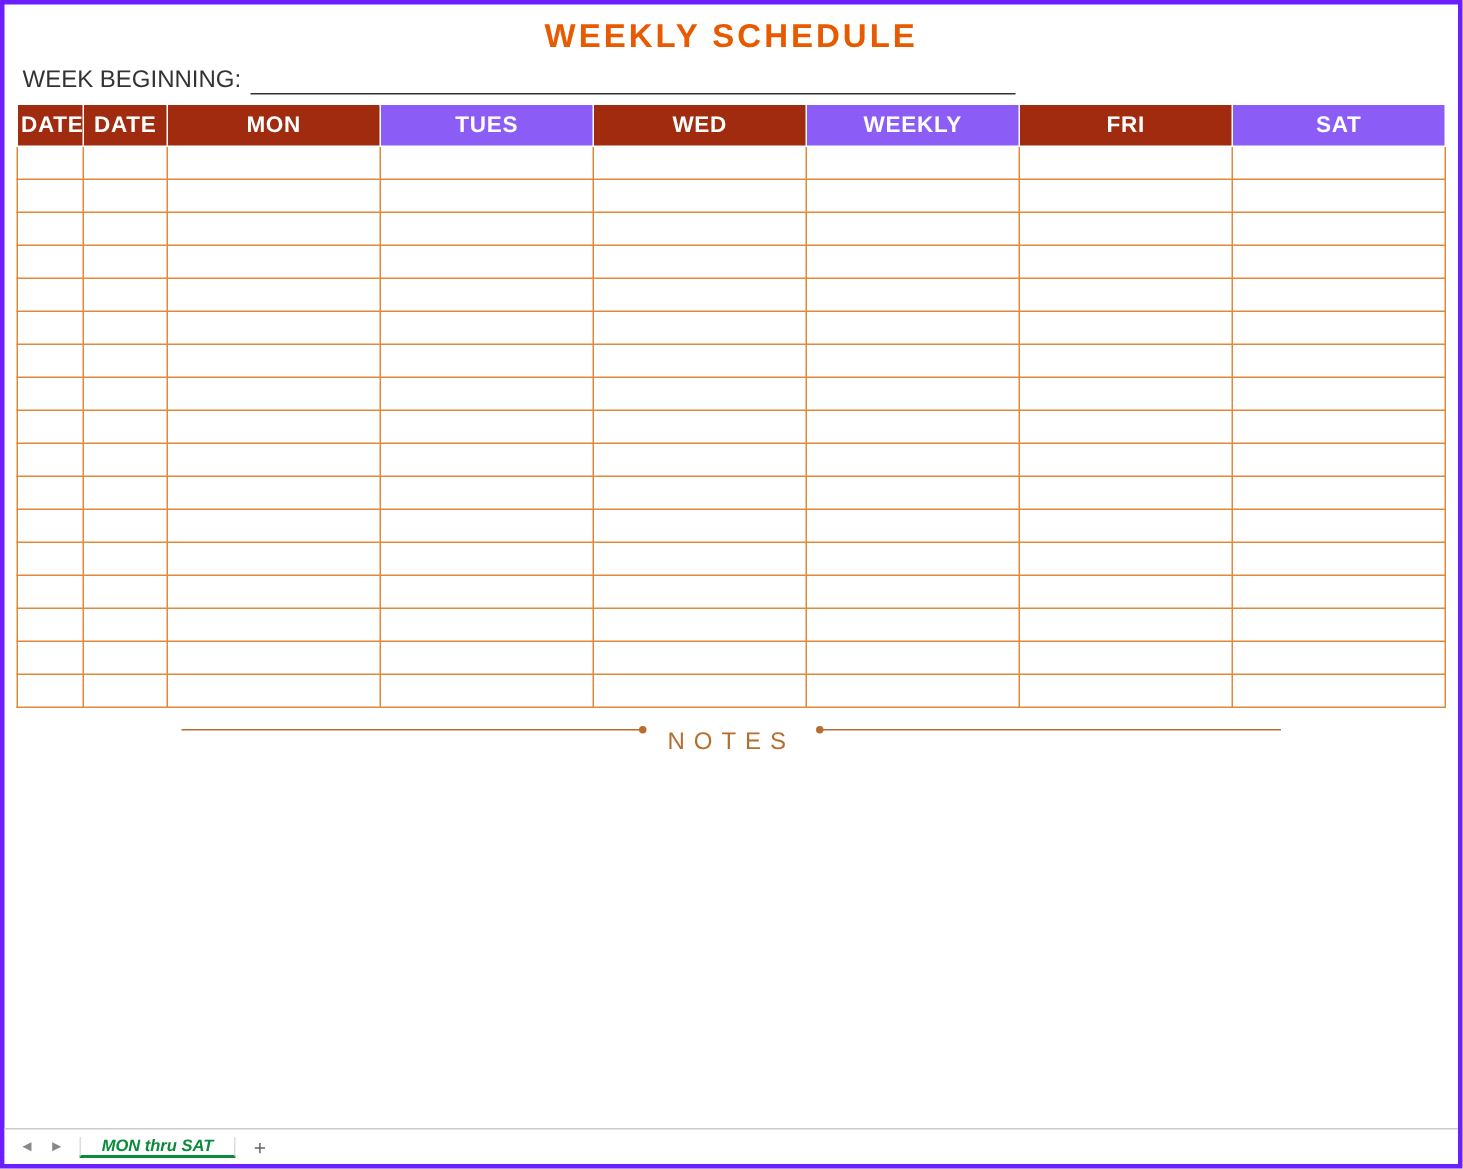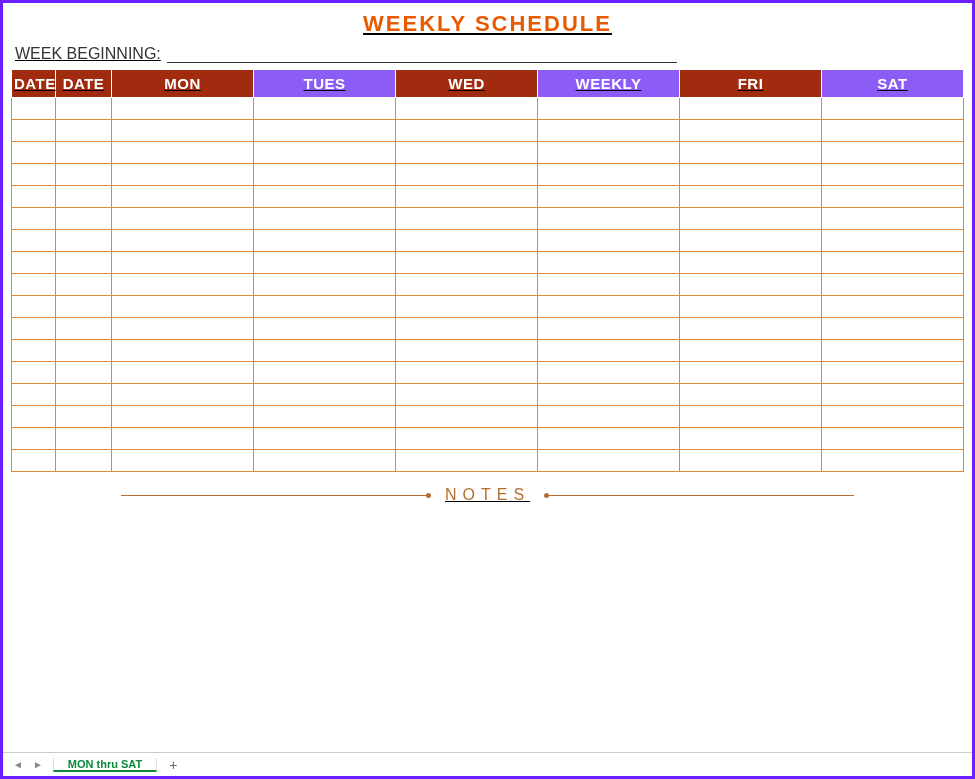--- a/index.html
+++ b/index.html
@@ -7,21 +7,20 @@
     width: 975px;
     height: 779px;
     border: 3px solid #6b1fff;
     background: #fff;
     font-family: Arial, sans-serif;
     position: relative;
     overflow: hidden;
   }
   .content {
     padding: 8px 8px 0 8px;
-    text-decoration: underline;
   }
   .title {
     text-align: center;
     color: #e85a00;
     font-weight: bold;
     font-size: 22px;
     letter-spacing: 2px;
     margin-bottom: 8px;
   }
   .meta-row {
@@ -61,21 +60,21 @@
     border: 1px solid #e0893a;
     height: 22px;
   }
   .col-date { width: 44px; }
   .col-hours { width: 56px; }
   th.hdr-dark { background: #a02b0e; }
   th.hdr-orange { background: #8b5cf6; }
   .notes-wrap {
     margin-top: 14px;
     display: flex;
-    align-items: center;
+    align-items: flex-start;
     gap: 16px;
     padding: 0 110px 0 110px;
   }
   .notes-line {
     flex: 1;
     border-top: 1px solid #b56e2e;
     height: 0;
     position: relative;
   }
   .notes-line::before, .notes-line::after {
@@ -118,20 +117,21 @@
   }
   .tab {
     padding: 0 14px;
     border-right: 1px solid #ddd;
     border-left: 1px solid #ddd;
     color: #0a8a3a;
     font-weight: bold;
     background: #fff;
     border-bottom: 2px solid #0a8a3a;
     margin-bottom: -1px;
+    font-style: italic;
   }
   .add-sheet {
     padding: 0 12px;
     color: #666;
     font-size: 14px;
   }
 </style>
 </head>
 <body>
 

